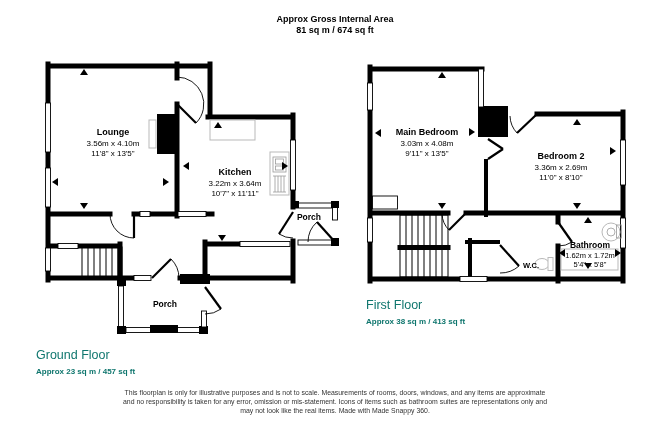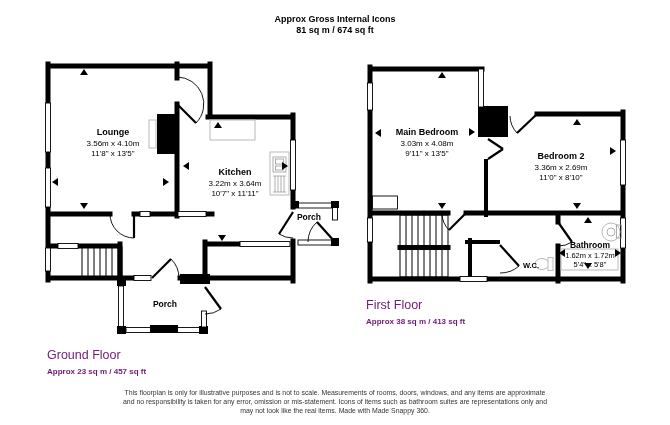--- a/index.html
+++ b/index.html
@@ -1,22 +1,22 @@
 <!DOCTYPE html>
 <html><head>
 <meta charset="utf-8">
 <style>
   html,body{margin:0;padding:0;background:#fff;}
   .canvas{position:relative;width:670px;height:425px;background:#ffffff;overflow:hidden;
           font-family:"Liberation Sans", sans-serif;color:#000;}
   .hdr{position:absolute;top:14px;left:0;right:0;text-align:center;
        font-size:9px;font-weight:bold;line-height:11px;}
-  .floor-title{position:absolute;font-size:12.5px;font-weight:normal;color:#701a75;line-height:13px;}
+  .floor-title{position:absolute;font-size:12.5px;font-weight:normal;color:#0f766e;line-height:13px;}
   .floor-area{font-size:8px;font-weight:bold;margin-top:3px;}
-  .gf-title{left:47px;top:349px;}
+  .gf-title{left:36px;top:349px;}
   .ff-title{left:366px;top:299px;}
   .disclaimer{position:absolute;left:0;right:0;top:388px;text-align:center;
               font-size:6.9px;line-height:9px;color:#333;}
   svg{position:absolute;}
   .wall{stroke:#000;stroke-width:5;fill:none;stroke-linecap:square;}
   .wall4{stroke:#000;stroke-width:4;fill:none;stroke-linecap:square;}
   .win{fill:#fff;stroke:#000;stroke-width:0.9;}
   .leaf{stroke:#000;stroke-width:2.2;fill:none;}
   .arc{stroke:#000;stroke-width:0.9;fill:none;}
   .st{stroke:#000;stroke-width:1;fill:none;}
@@ -31,21 +31,21 @@
   .rname-sm{font-size:8.5px;font-weight:bold;text-anchor:middle;}
   .rdim-sm{font-size:7.5px;text-anchor:middle;}
   .wc{font-size:7.5px;font-weight:bold;text-anchor:middle;}
 </style>
 </head>
 <body>
 
 <div class="canvas">
 
   <div class="hdr">
-    <div>Approx Gross Internal Icons</div>
+    <div>Approx Gross Internal Area</div>
     <div>81 sq m / 674 sq ft</div>
   </div>
 
   <svg style="left:40px;top:55px;" width="310" height="290" viewBox="40 55 310 290">
 
     <g>
       <path class="wall" d="M48,66 H210 M210,64 V117 M208,117 H293
                             M293,115 V140 M293,190 V207
                             M48,64 V103 M48,152 V168 M48,207 V248 M48,271 V280
                             M48,214 H110 M134,214 H140 M150,214 H177 M206,214 H212

